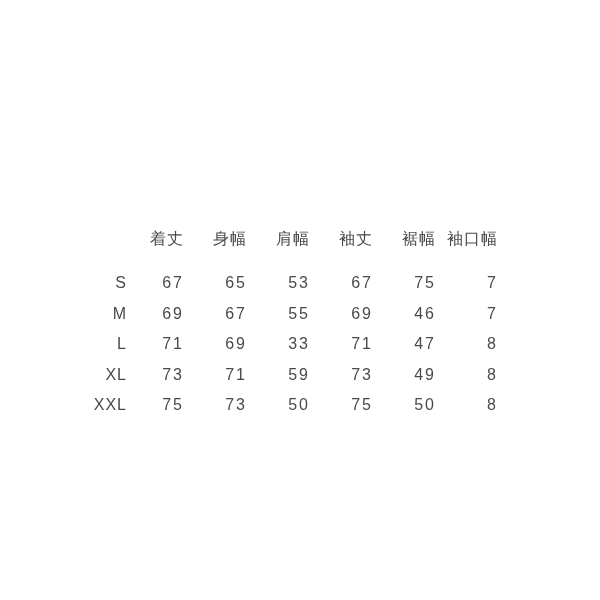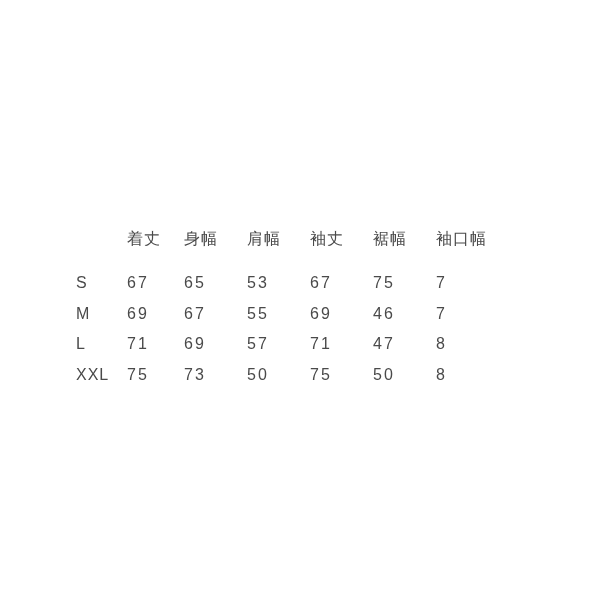--- a/index.html
+++ b/index.html
@@ -19,21 +19,21 @@
     position: absolute;
     left: 76px;
     top: 224px;
     border-collapse: collapse;
     table-layout: fixed;
   }
   .size-table th,
   .size-table td {
     padding: 0;
     margin: 0;
-    text-align: left;
+    text-align: right;
     vertical-align: middle;
     font-size: 16px;
     font-weight: normal;
     white-space: nowrap;
   }
   .size-table thead th {
     height: 30px;
     padding-bottom: 14px;
     letter-spacing: 1px;
   }
@@ -87,23 +87,32 @@
         <td>67</td>
         <td>55</td>
         <td>69</td>
         <td>46</td>
         <td>7</td>
       </tr>
       <tr>
         <td class="size-label">L</td>
         <td>71</td>
         <td>69</td>
-        <td>57</td>
+        <td>33</td>
         <td>71</td>
         <td>47</td>
+        <td>8</td>
+      </tr>
+      <tr>
+        <td class="size-label">XL</td>
+        <td>73</td>
+        <td>71</td>
+        <td>59</td>
+        <td>73</td>
+        <td>49</td>
         <td>8</td>
       </tr>
       <tr>
         <td class="size-label">XXL</td>
         <td>75</td>
         <td>73</td>
         <td>50</td>
         <td>75</td>
         <td>50</td>
         <td>8</td>

